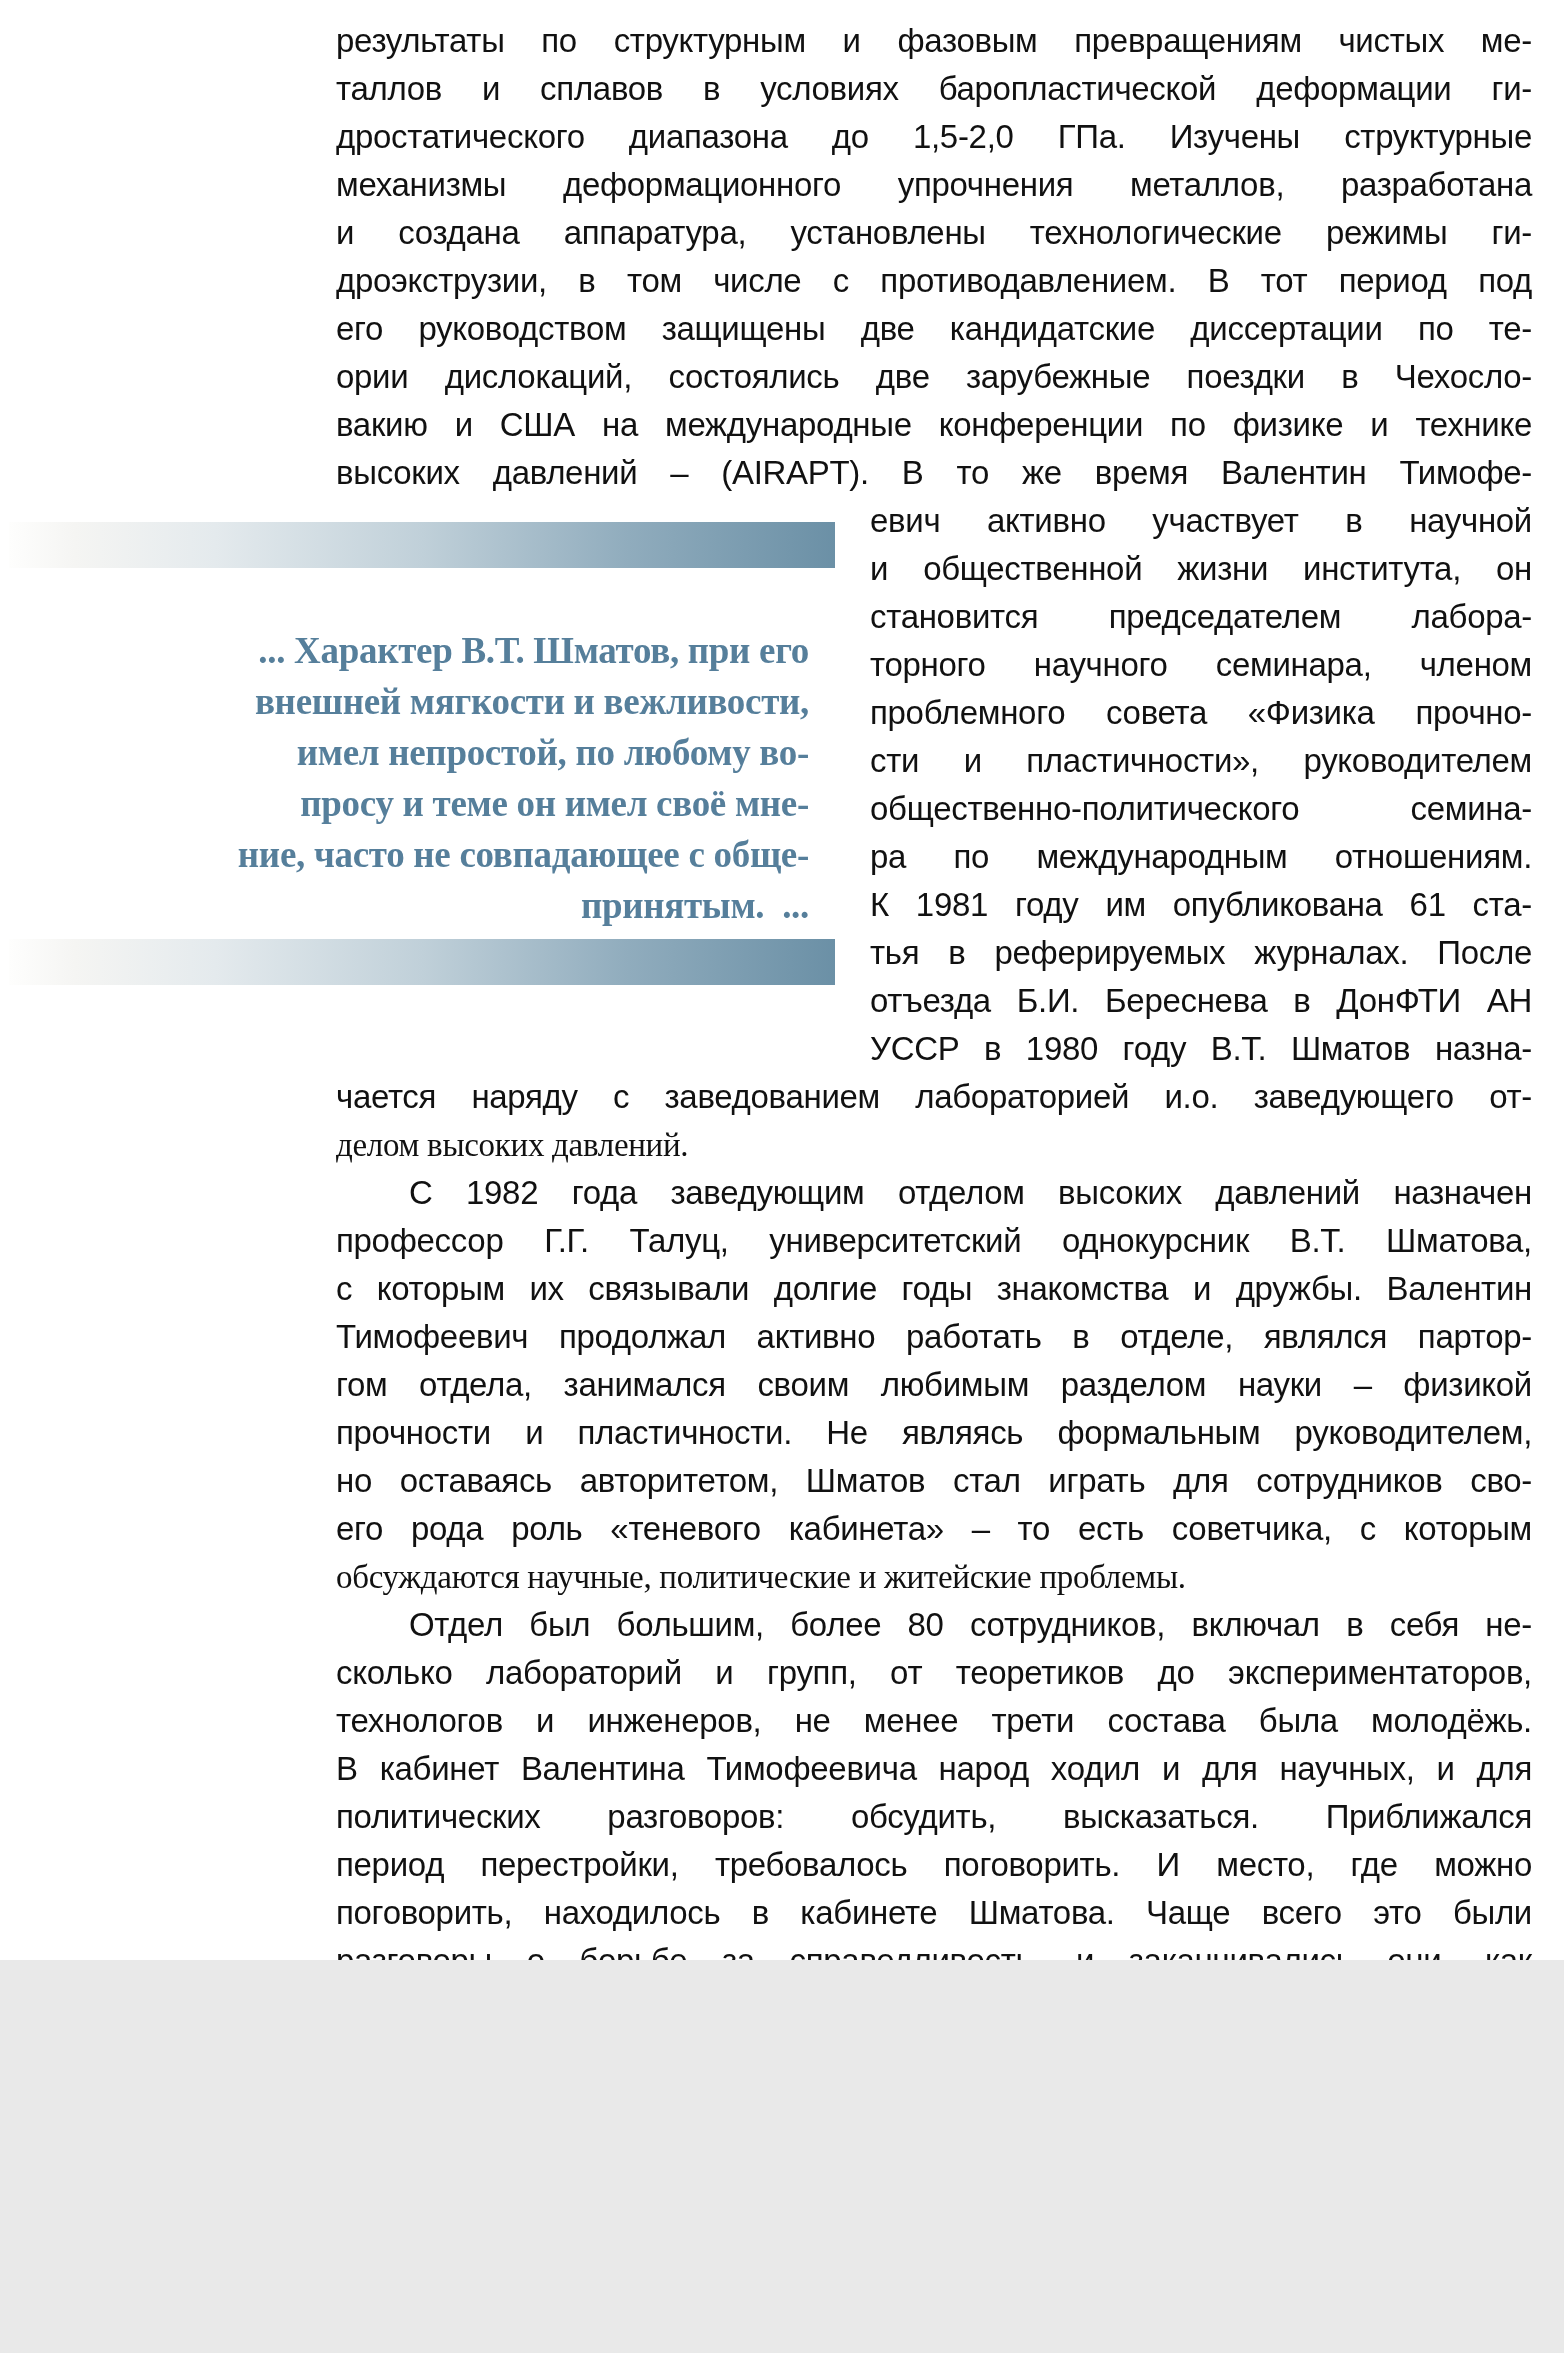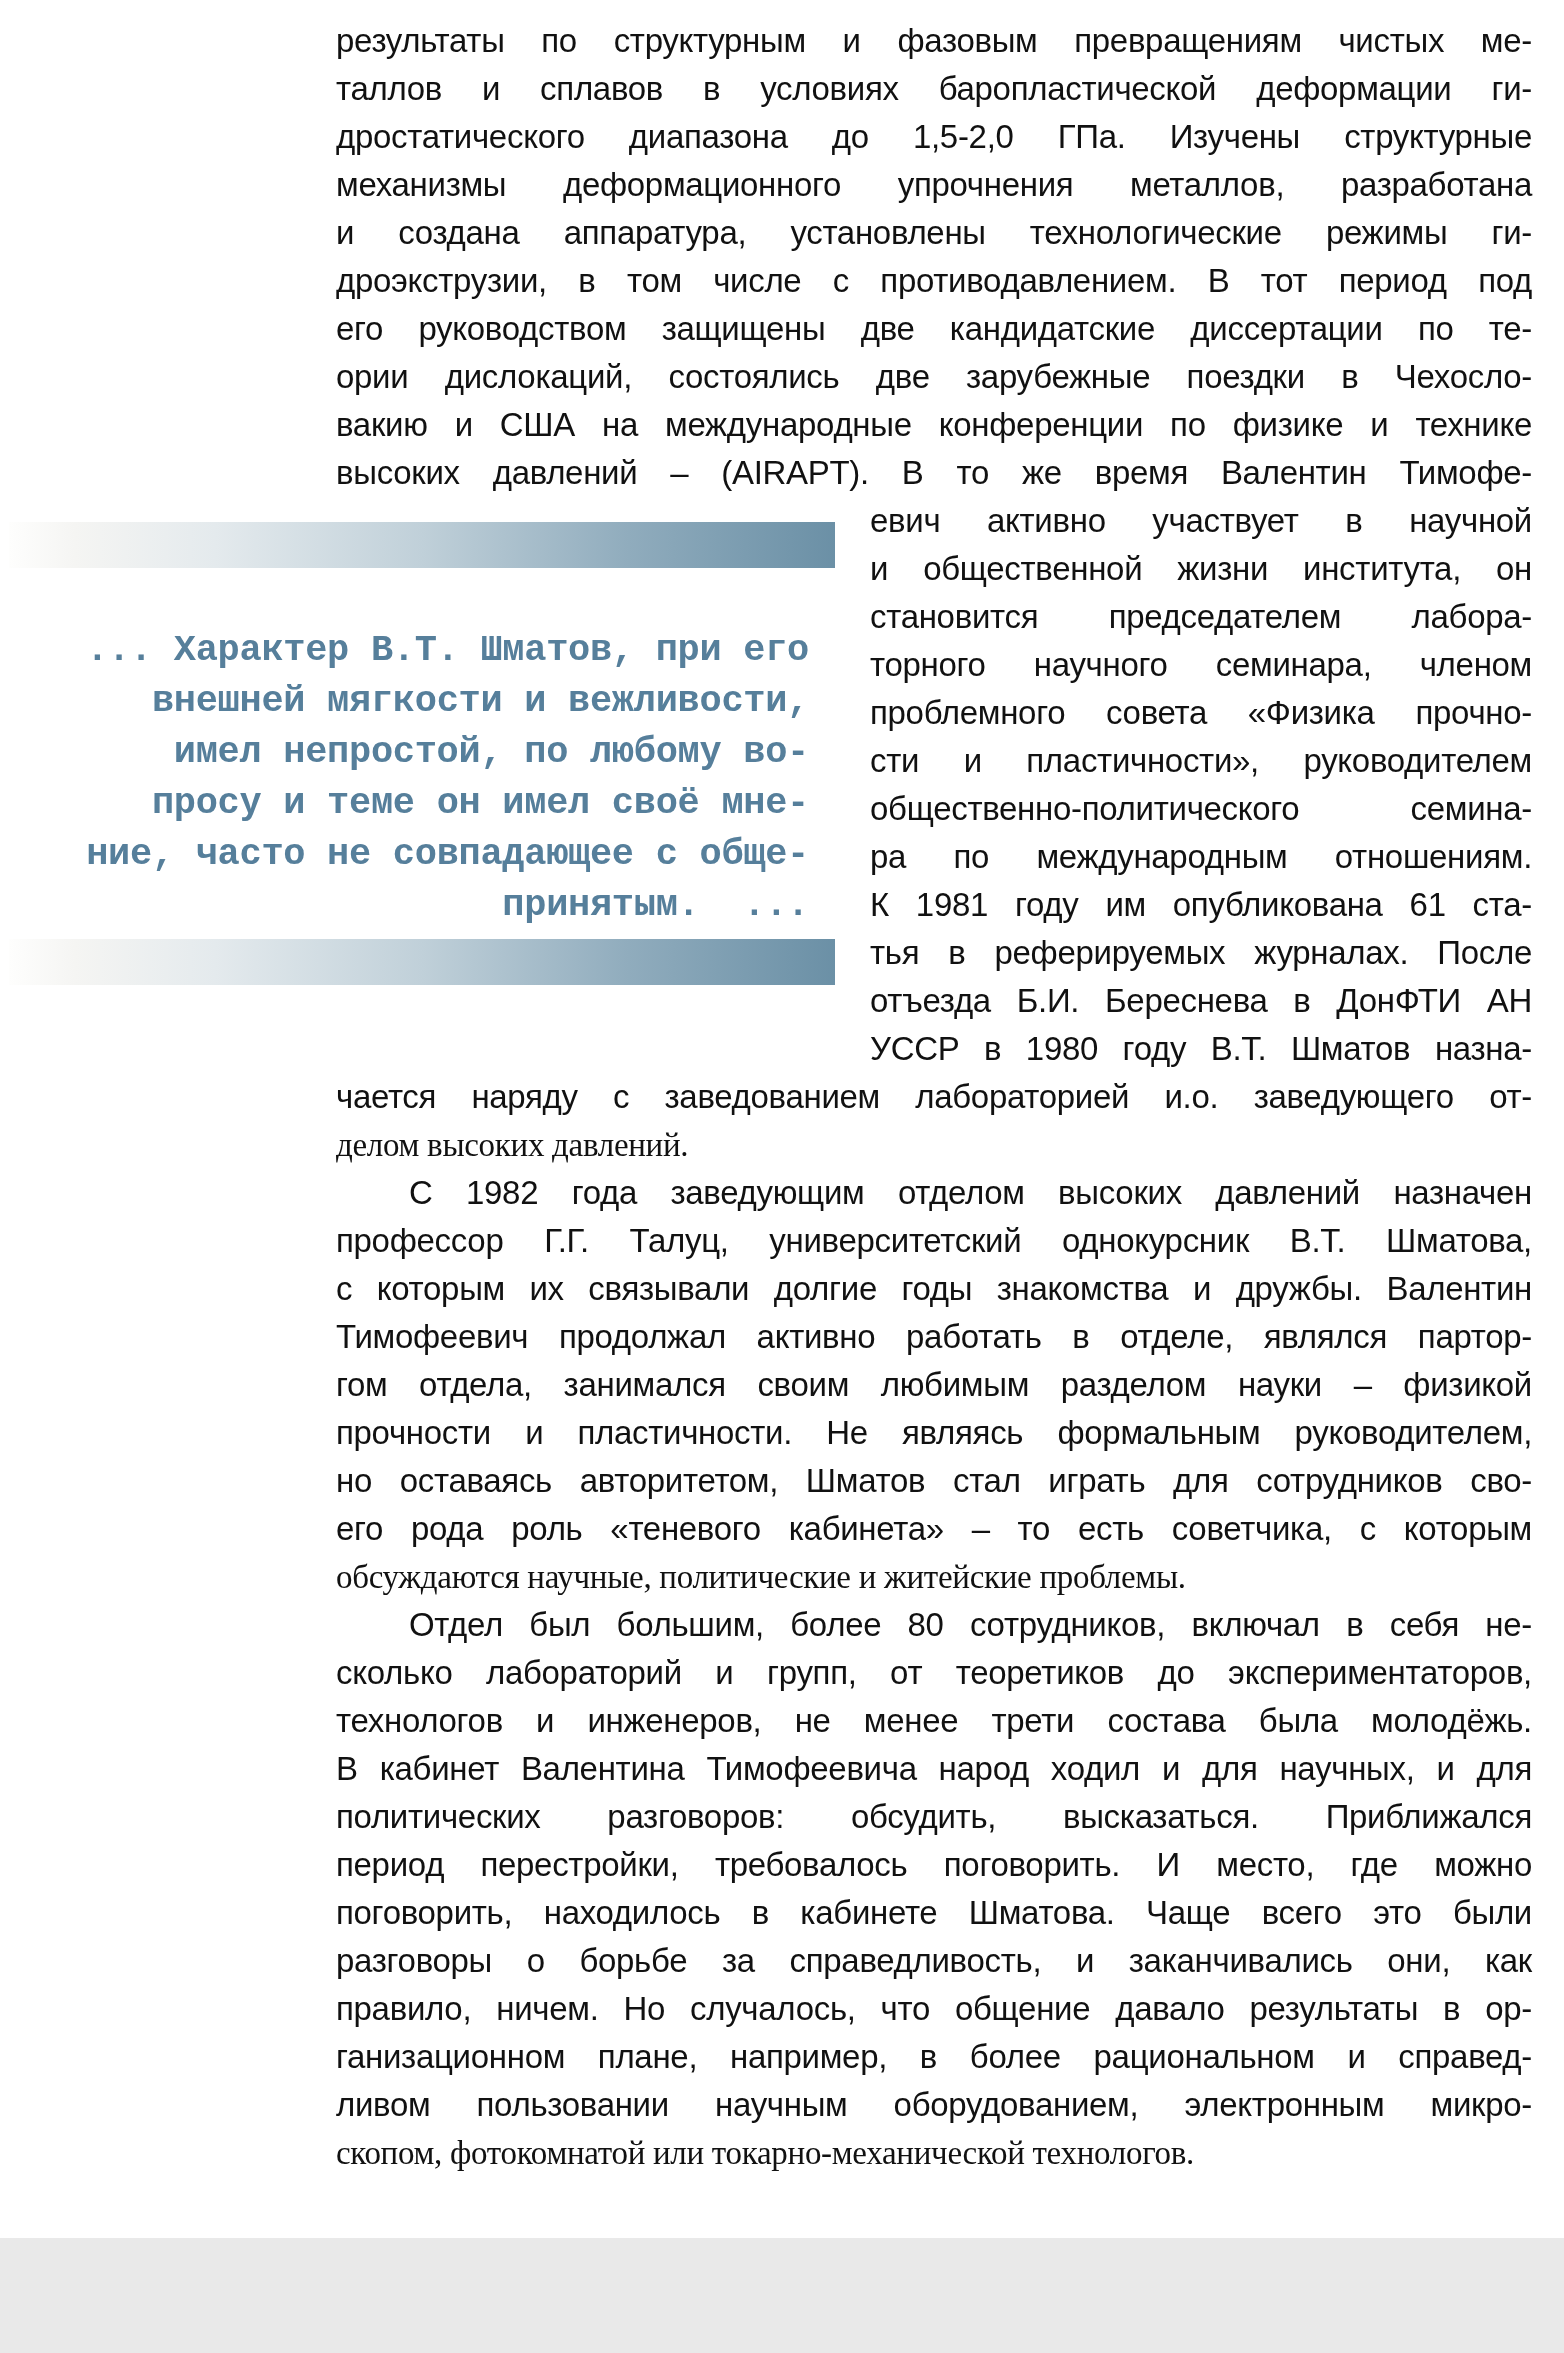--- a/index.html
+++ b/index.html
@@ -1,19 +1,19 @@
 <!DOCTYPE html>
 <html style="font-size:10.4px"><head>
 <meta charset="utf-8">
 <style>
   html, body { margin: 0; padding: 0; background: #e9e9e9; }
   .page {
     position: relative;
     width: 1564px;
-    height: 2238px;
+    height: 1960px;
     background: #ffffff;
     font-family: "Liberation Sans", sans-serif;
     overflow: hidden;
   }
   .content {
     position: absolute;
     left: 336px;
     top: 17px;
     width: 1196px;
     color: #111111;
@@ -47,21 +47,21 @@
     height: 46px;
     background: linear-gradient(to right,
       #fefefd 0%, #f5f5f3 8%, #e4eaed 25%, #c0d0d9 50%, #90acbd 75%, #6b90a6 100%);
   }
   .bar-top    { margin-top: 25px; }
   .bar-bottom { margin-top: 7.8px; }
 
   .quote-text {
     margin-top: 57px;
     padding-right: 26px;
-    font-family: Liberation Mono, monospace;
+    font-family: Liberation Serif, serif;
     font-weight: bold;
     font-size: 37px;
     line-height: 51px;
     color: #567f9b;
     text-align: right;
     text-align-last: right;
     white-space: pre-line;
   }
 
   .footer-rule {

